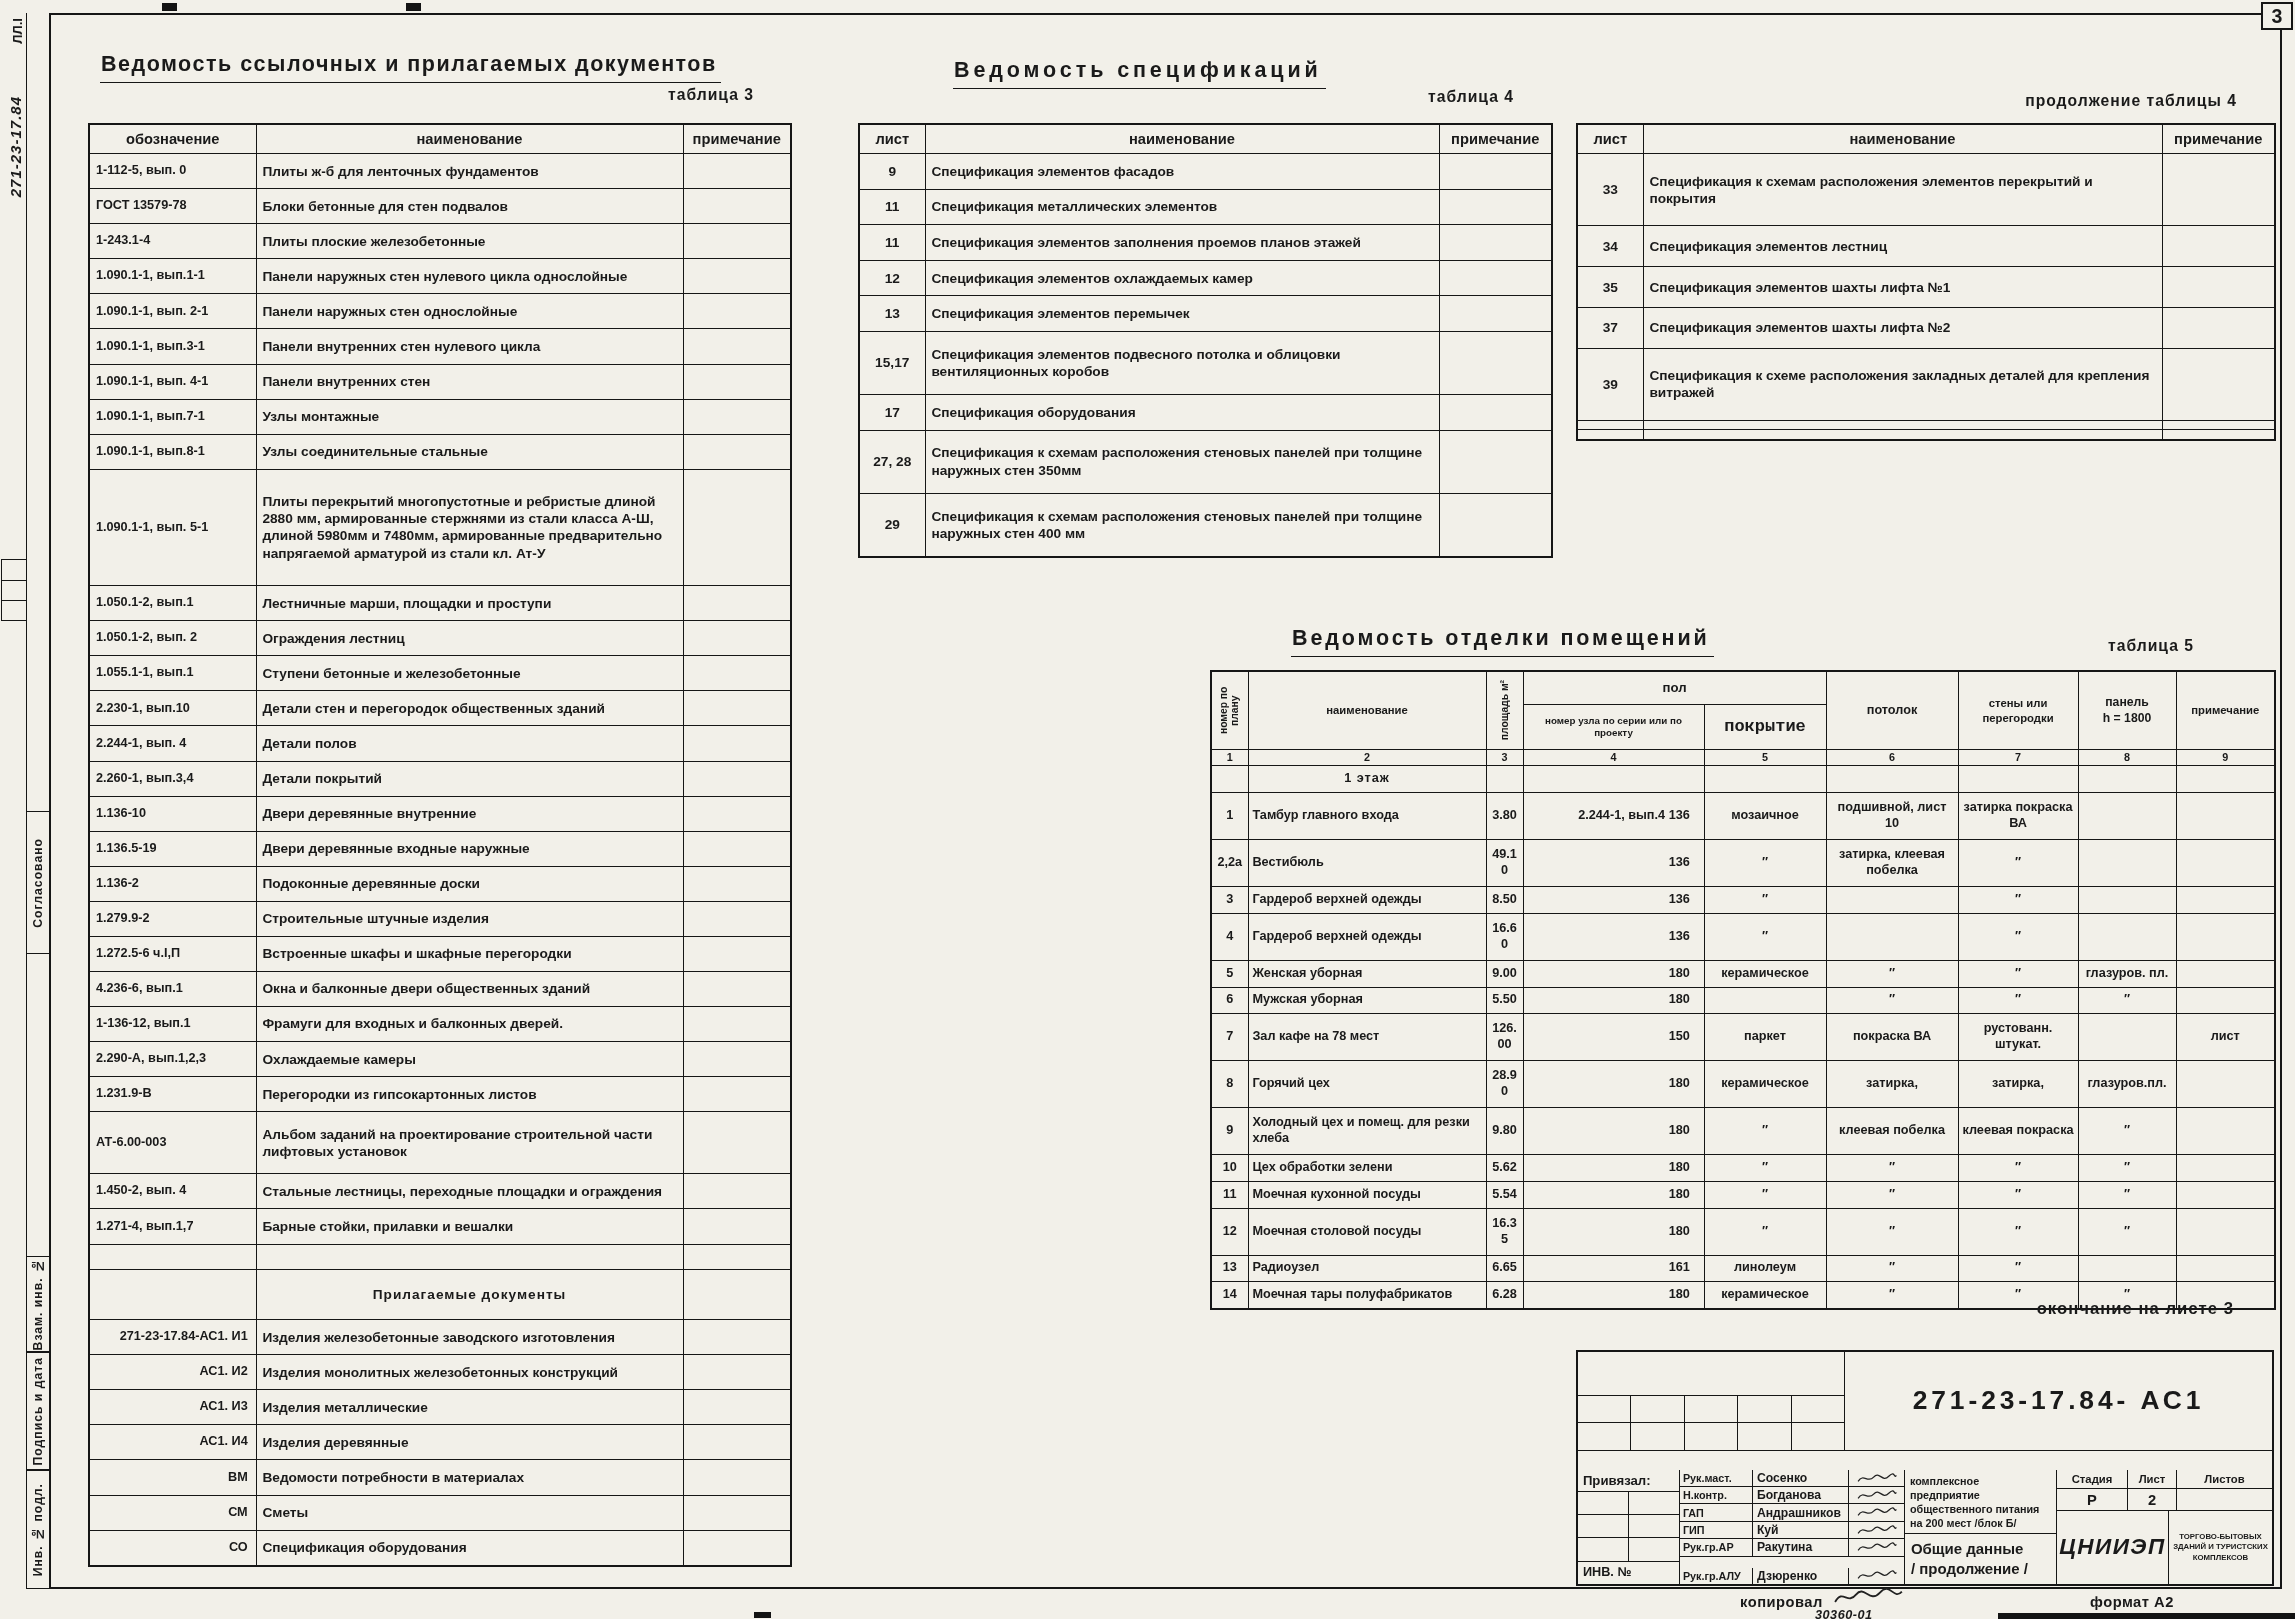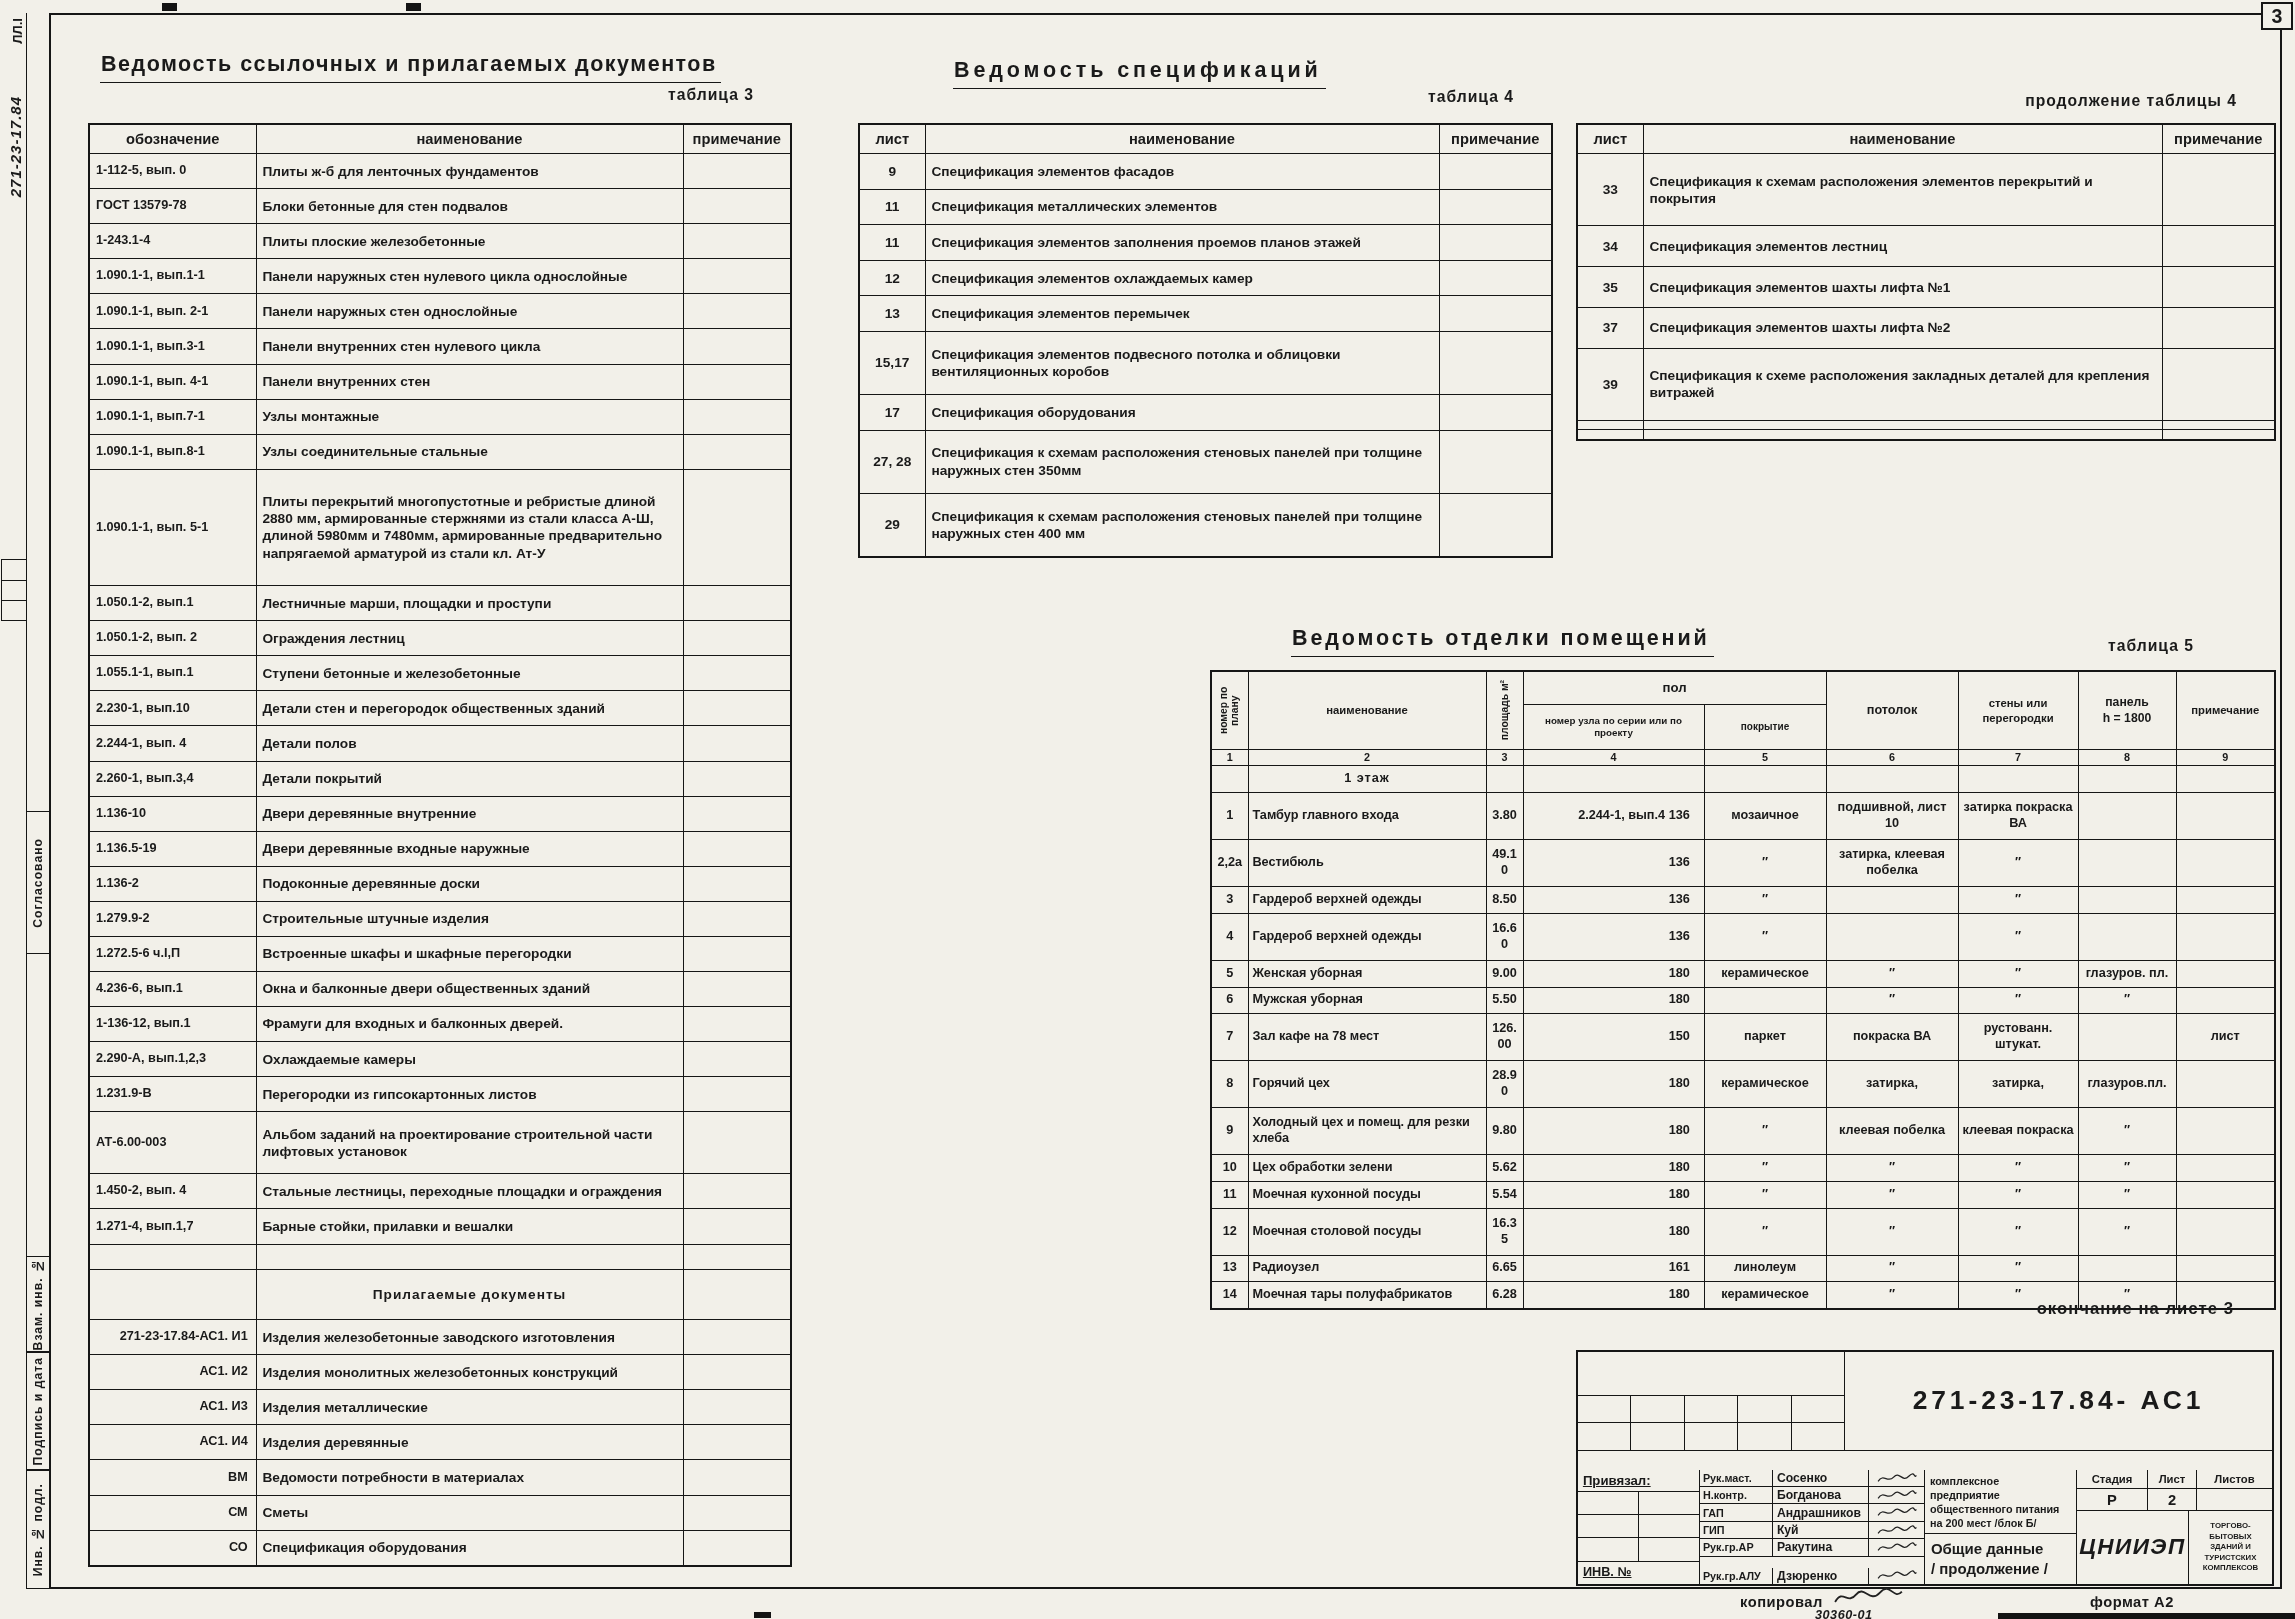--- a/index.html
+++ b/index.html
@@ -61,21 +61,21 @@
   .titleblock { left:1576px; top:1350px; width:698px; height:236px; border:2.4px solid #161616;
     display:flex; flex-direction:column;gap:19px; }
   .tb-top { height:114px; display:flex; border-bottom:1.5px solid #161616; }
   .tb-grid { width:267px; border-right:1.5px solid #161616; display:flex; flex-direction:column; justify-content:flex-end; }
   .g-row { height:27.4px; border-top:1px solid #161616; display:flex; }
   .g-cell { flex:1; border-right:1px solid #161616; }
   .g-cell:last-child { border-right:none; }
   .tb-docnum { flex:1; display:flex; align-items:center; justify-content:center;
     font-size:26.4px; letter-spacing:3.9px; white-space:nowrap; }
   .tb-bottom { flex:1; display:flex; }
-  .tb-colA { width:122px; border-right:1.5px solid #161616; display:flex; flex-direction:column;text-decoration:underline; }
+  .tb-colA { width:102px; border-right:1.5px solid #161616; display:flex; flex-direction:column; }
   .tb-priv { height:22.5px; border-bottom:1px solid #161616; font-size:13.2px; padding:2.9px 4.9px; }
   .tb-privgrid { flex:1; display:flex; flex-direction:column; }
   .pg-row { flex:1; border-bottom:1px solid #161616; display:flex; }
   .pg-row:last-child { border-bottom:none; }
   .pg-cell { flex:1; border-right:1px solid #161616; }
   .pg-cell:last-child { border-right:none; }
   .tb-inv { height:23.5px; font-size:12.7px; padding:3.9px 4.9px; border-top:1px solid #161616; }
   .tb-signers { width:225px; border-right:1.5px solid #161616; display:flex; flex-direction:column; }
   .signer-row { flex:1; display:flex; border-bottom:1px solid #161616; min-height:0; }
   .signer-row:last-child { border-bottom:none;margin-top:11px; }
@@ -557,21 +557,21 @@
         </th>
       <th colspan="2" style="font-size:13.2px;">пол</th>
       <th rowspan="2" style="font-size:12.7px;">потолок</th>
       <th rowspan="2">стены или перегородки</th>
       <th rowspan="2" class="pre" style="font-size:12.2px;">панель
 h = 1800</th>
       <th rowspan="2">примечание</th>
     </tr>
     <tr>
       <th style="font-size:9.8px;">номер узла по серии или по проекту</th>
-      <th style="font-size:10px;">покрытие</th>
+      <th style="font-size:17px;font-family:Liberation Mono, monospace;">покрытие</th>
     </tr>
     <tr class="nums">
 
     <td>1</td>
         <td>2</td>
         <td>3</td>
         <td>4</td>
         <td>5</td>
         <td>6</td>
         <td>7</td>

